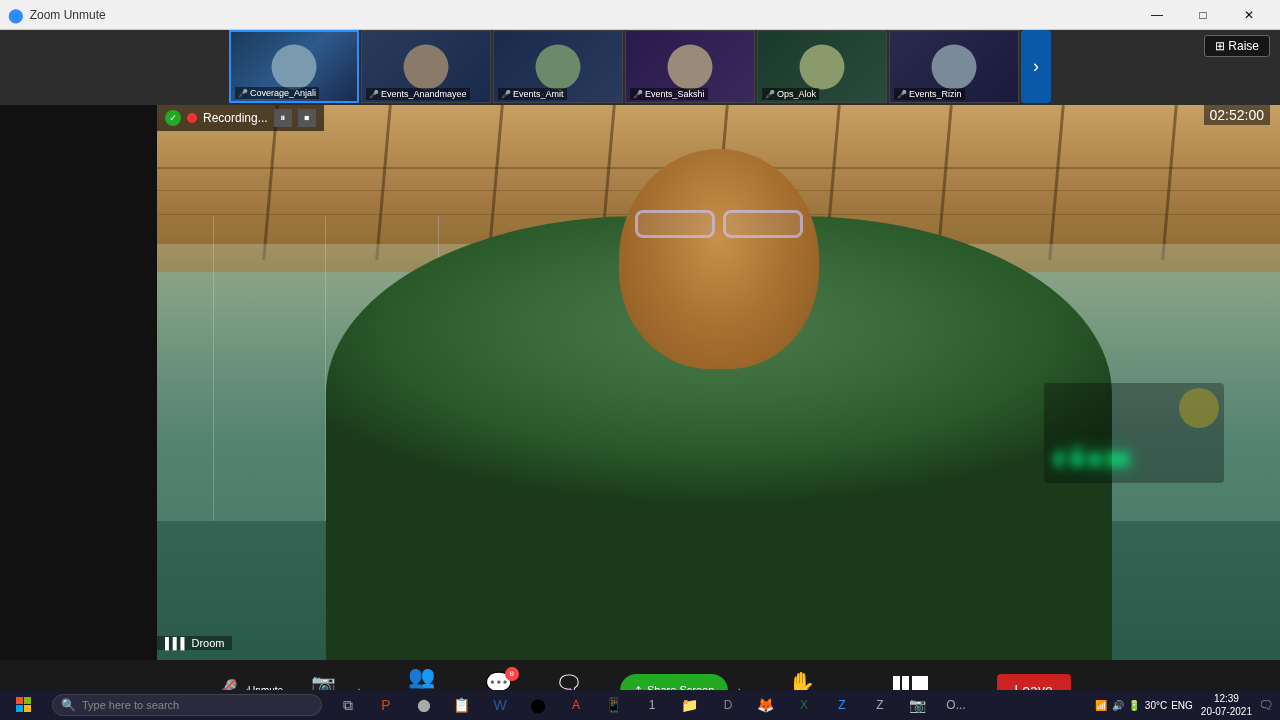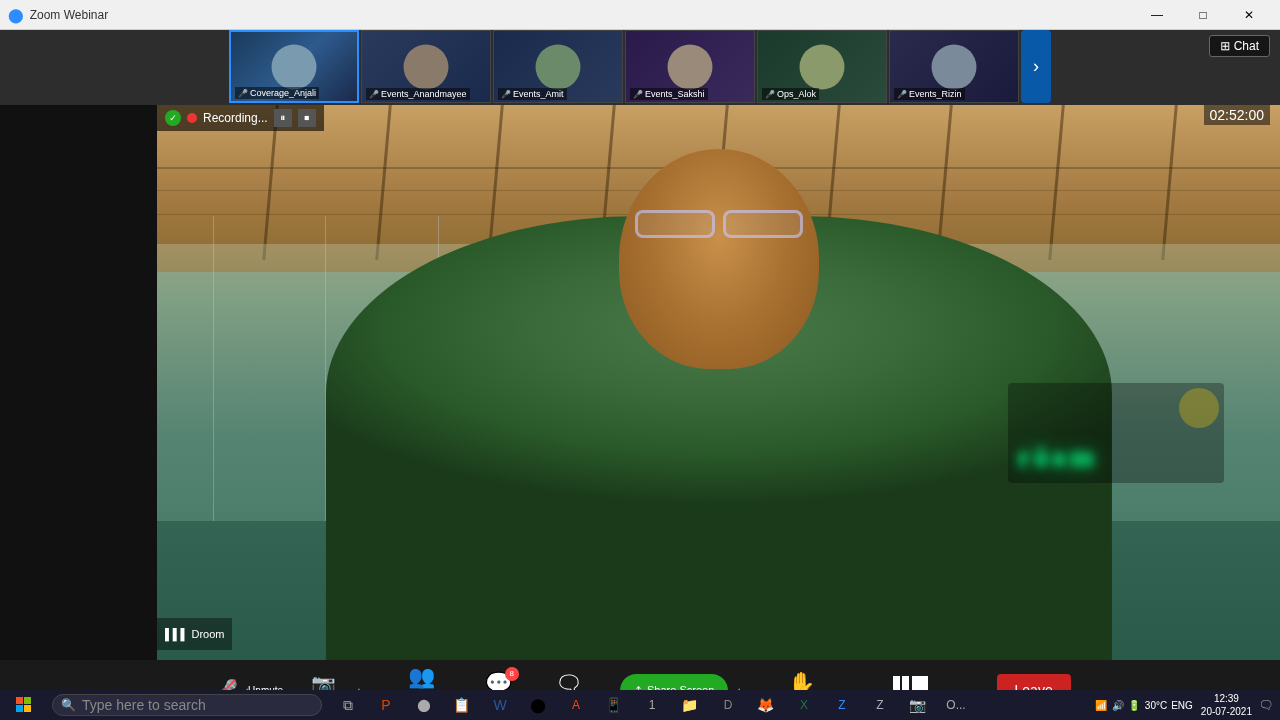--- a/index.html
+++ b/index.html
@@ -200,21 +200,21 @@
     }
 
     
     #droom-watermark {
       position: absolute;
       bottom: 70px;
       left: 157px;
       color: white;
       font-size: 11px;
       background: rgba(0,0,0,0.4);
-      padding: 10px 8px;
+      padding: 1px 8px;
       z-index: 30;
       display: flex;
       align-items: center;
       gap: 4px;
     }
 
     
     #left-panel {
       position: absolute;
       top: 75px;
@@ -364,21 +364,21 @@
       justify-content: center;
       cursor: pointer;
     }
   </style>
 </head>
 <body>
 
 <div id="titlebar">
   <div class="title">
     <span style="color:#2D8CFF;font-size:14px;">⬤</span>
-    <span>Zoom Webinar</span>
+    <span>Zoom Unmute</span>
   </div>
   <div class="win-controls">
     <button class="win-btn">—</button>
     <button class="win-btn">□</button>
     <button class="win-btn close">✕</button>
   </div>
 </div>
 
 <div id="zoom-main">
 
@@ -433,21 +433,21 @@
         <div class="face-circle" style="background:#7a8a9a;"></div>
       </div>
       <div class="thumb-name">
         <span style="color:#aef;font-size:8px;">🎤</span>
         <span>Events_Rizin</span>
       </div>
     </div>
     <button class="thumb-scroll-btn">›</button>
   </div>
 
-  <button id="view-btn">⊞ Chat</button>
+  <button id="view-btn">⊞ Raise</button>
 
   <div id="left-panel" style="background:#111;"></div>
 
   <div id="main-video">
     <div class="office-bg">
 
       <div style="position:absolute;top:0;left:0;right:0;height:30%;background:linear-gradient(180deg,#c8a064 0%,#a07840 60%,#8a6a30 100%);"></div>
 
       <div style="position:absolute;top:0;left:0;right:0;height:28%;overflow:hidden;">
         <div style="position:absolute;top:40%;left:0;right:0;height:2px;background:rgba(80,60,20,0.4);"></div>
@@ -473,21 +473,21 @@
 
       <div style="position:absolute;bottom:0;left:50%;transform:translateX(-50%);width:70%;height:80%;background:radial-gradient(ellipse 60% 40% at 50% 25%,#4a7a4a 0%,#3a6a3a 40%,#2a5a2a 70%,#1a3a1a 100%);border-radius:40% 40% 0 0;"></div>
 
       <div style="position:absolute;top:8%;left:50%;transform:translateX(-50%);width:200px;height:220px;background:radial-gradient(ellipse at 50% 40%,#c8904a 0%,#a87030 50%,#8a5820 100%);border-radius:50% 50% 45% 45%;"></div>
 
       <div style="position:absolute;top:19%;left:50%;transform:translateX(-50%);width:200px;height:30px;display:flex;justify-content:center;gap:8px;">
         <div style="width:80px;height:28px;border:3px solid rgba(200,200,255,0.6);border-radius:8px;background:rgba(200,220,255,0.1);"></div>
         <div style="width:80px;height:28px;border:3px solid rgba(200,200,255,0.6);border-radius:8px;background:rgba(200,220,255,0.1);"></div>
       </div>
 
-      <div style="position:absolute;top:50%;right:5%;width:216px;height:100px;background:rgba(0,0,0,0.3);border-radius:4px;overflow:hidden;text-align:right;">
+      <div style="position:absolute;top:50%;right:5%;width:180px;height:100px;background:rgba(0,0,0,0.3);border-radius:4px;overflow:hidden;text-align:right;">
         <div style="position:absolute;bottom:10px;left:10px;font-size:28px;font-weight:bold;letter-spacing:4px;color:transparent;text-shadow:0 0 10px #00ff88,0 0 20px #00cc66;font-family:serif;">rŏom</div>
         <div style="position:absolute;top:5px;right:5px;width:40px;height:40px;background:rgba(255,200,0,0.3);border-radius:50%;"></div>
       </div>
     </div>
   </div>
 
   <div id="recording-bar">
     <div class="rec-green">
       <span style="color:white;font-size:9px;">✓</span>
     </div>
@@ -582,21 +582,21 @@
     <svg width="16" height="16" viewBox="0 0 16 16">
       <rect x="0" y="0" width="7" height="7" fill="#f35325"></rect>
       <rect x="8" y="0" width="7" height="7" fill="#81bc06"></rect>
       <rect x="0" y="8" width="7" height="7" fill="#05a6f0"></rect>
       <rect x="8" y="8" width="7" height="7" fill="#ffba08"></rect>
     </svg>
   </div>
 
   <div class="taskbar-search">
     <span style="font-size:12px;color:#aaa;">🔍</span>
-    <span style="font-size:14px;color:#888;">Type here to search</span>
+    <span style="font-size:11px;color:#888;">Type here to search</span>
   </div>
 
   <div class="taskbar-apps">
     <div class="taskbar-app">
       <span style="font-size:14px;color:#aaa;">⧉</span>
     </div>
 
     <div class="taskbar-app" style="color:#d04a02;font-size:14px;">P</div>
     <div class="taskbar-app" style="color:#aaa;font-size:12px;">⬤</div>
     <div class="taskbar-app" style="font-size:14px;">📋</div>

